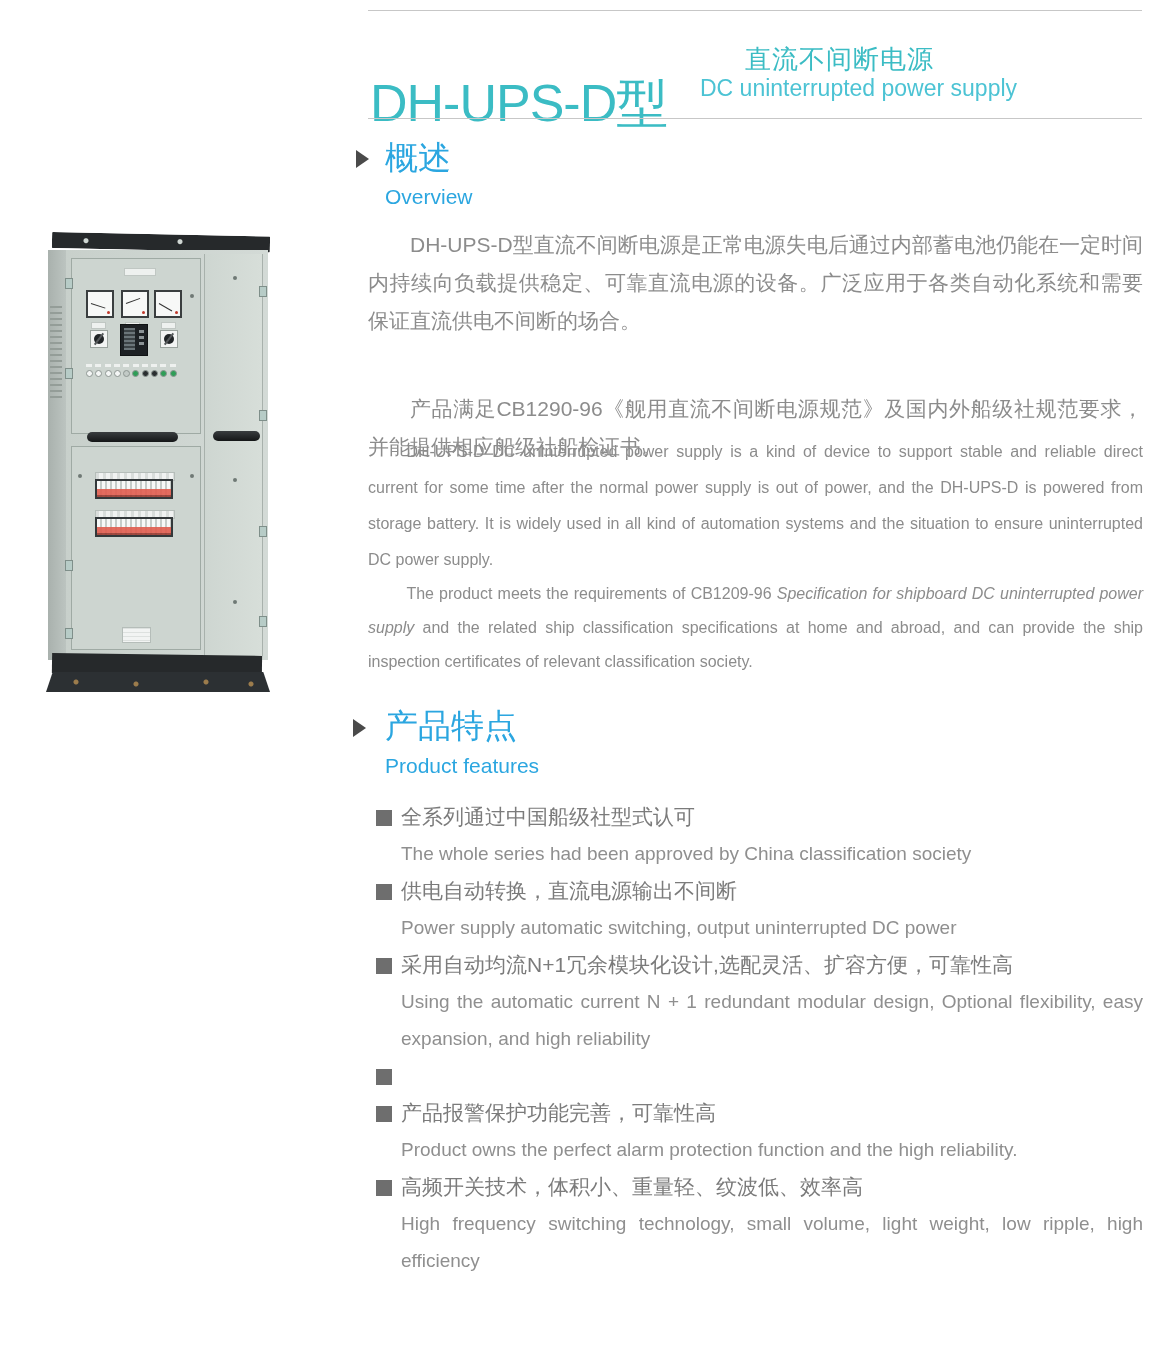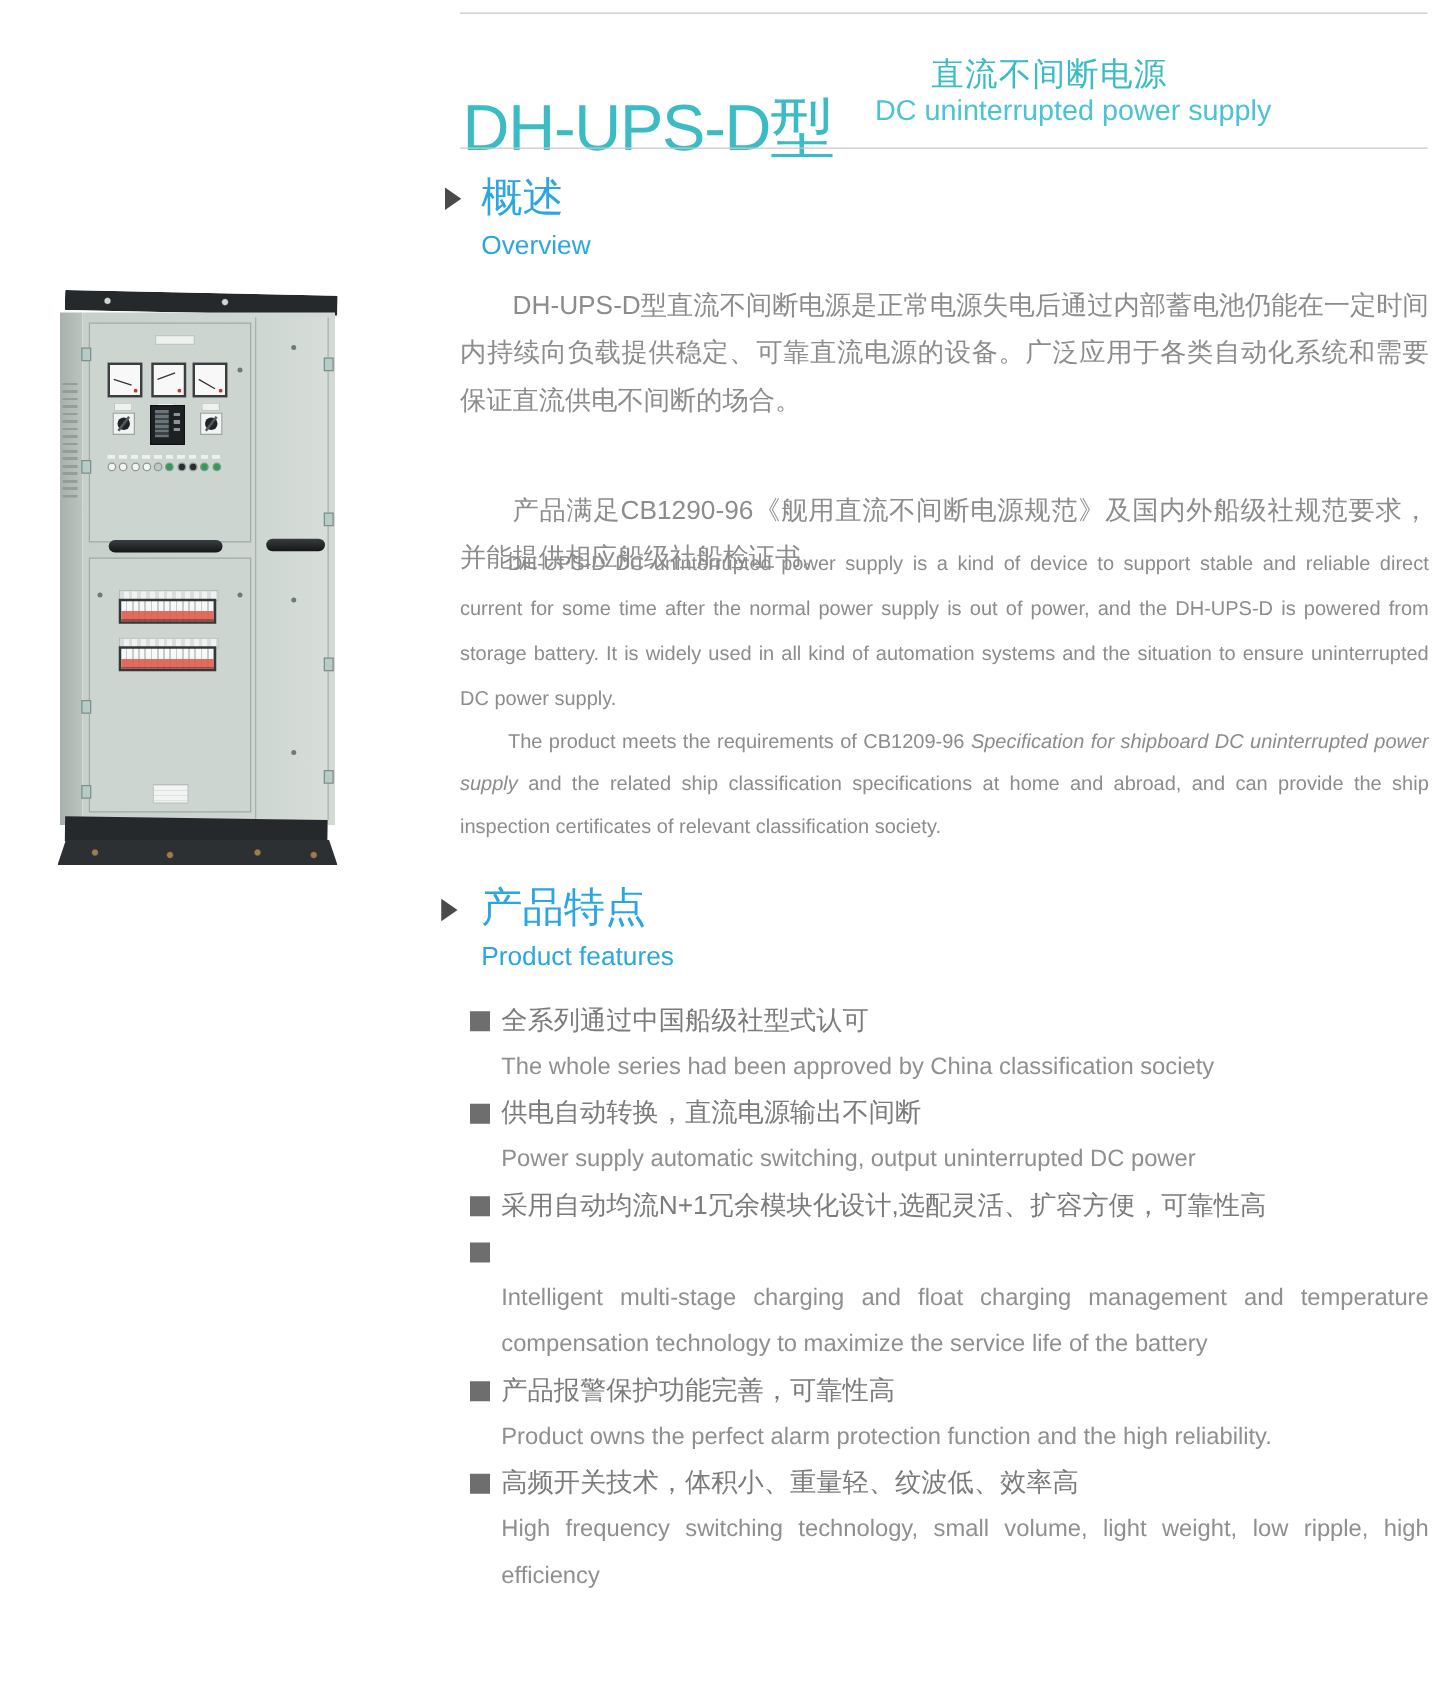--- a/index.html
+++ b/index.html
@@ -191,24 +191,24 @@
     <div class="feat">
       <div class="feat-zh"><span class="bullet"></span><span>全系列通过中国船级社型式认可</span></div>
       <div class="feat-en">The whole series had been approved by China classification society</div>
     </div>
     <div class="feat">
       <div class="feat-zh"><span class="bullet"></span><span>供电自动转换，直流电源输出不间断</span></div>
       <div class="feat-en">Power supply automatic switching, output uninterrupted DC power</div>
     </div>
     <div class="feat">
       <div class="feat-zh"><span class="bullet"></span><span>采用自动均流N+1冗余模块化设计,选配灵活、扩容方便，可靠性高</span></div>
+      <div class="feat-en">Using the automatic current N + 1 redundant modular design, Optional flexibility, easy expansion, and high reliability</div>
     </div>
     <div class="feat">
       <div class="feat-zh"><span class="bullet"></span></div>
-      <div class="feat-en">Intelligent multi-stage charging and float charging management and temperature compensation technology to maximize the service life of the battery</div>
     </div>
     <div class="feat">
       <div class="feat-zh"><span class="bullet"></span><span>产品报警保护功能完善，可靠性高</span></div>
       <div class="feat-en">Product owns the perfect alarm protection function and the high reliability.</div>
     </div>
     <div class="feat">
       <div class="feat-zh"><span class="bullet"></span><span>高频开关技术，体积小、重量轻、纹波低、效率高</span></div>
       <div class="feat-en">High frequency switching technology, small volume, light weight, low ripple, high efficiency</div>
     </div>
   </div>

